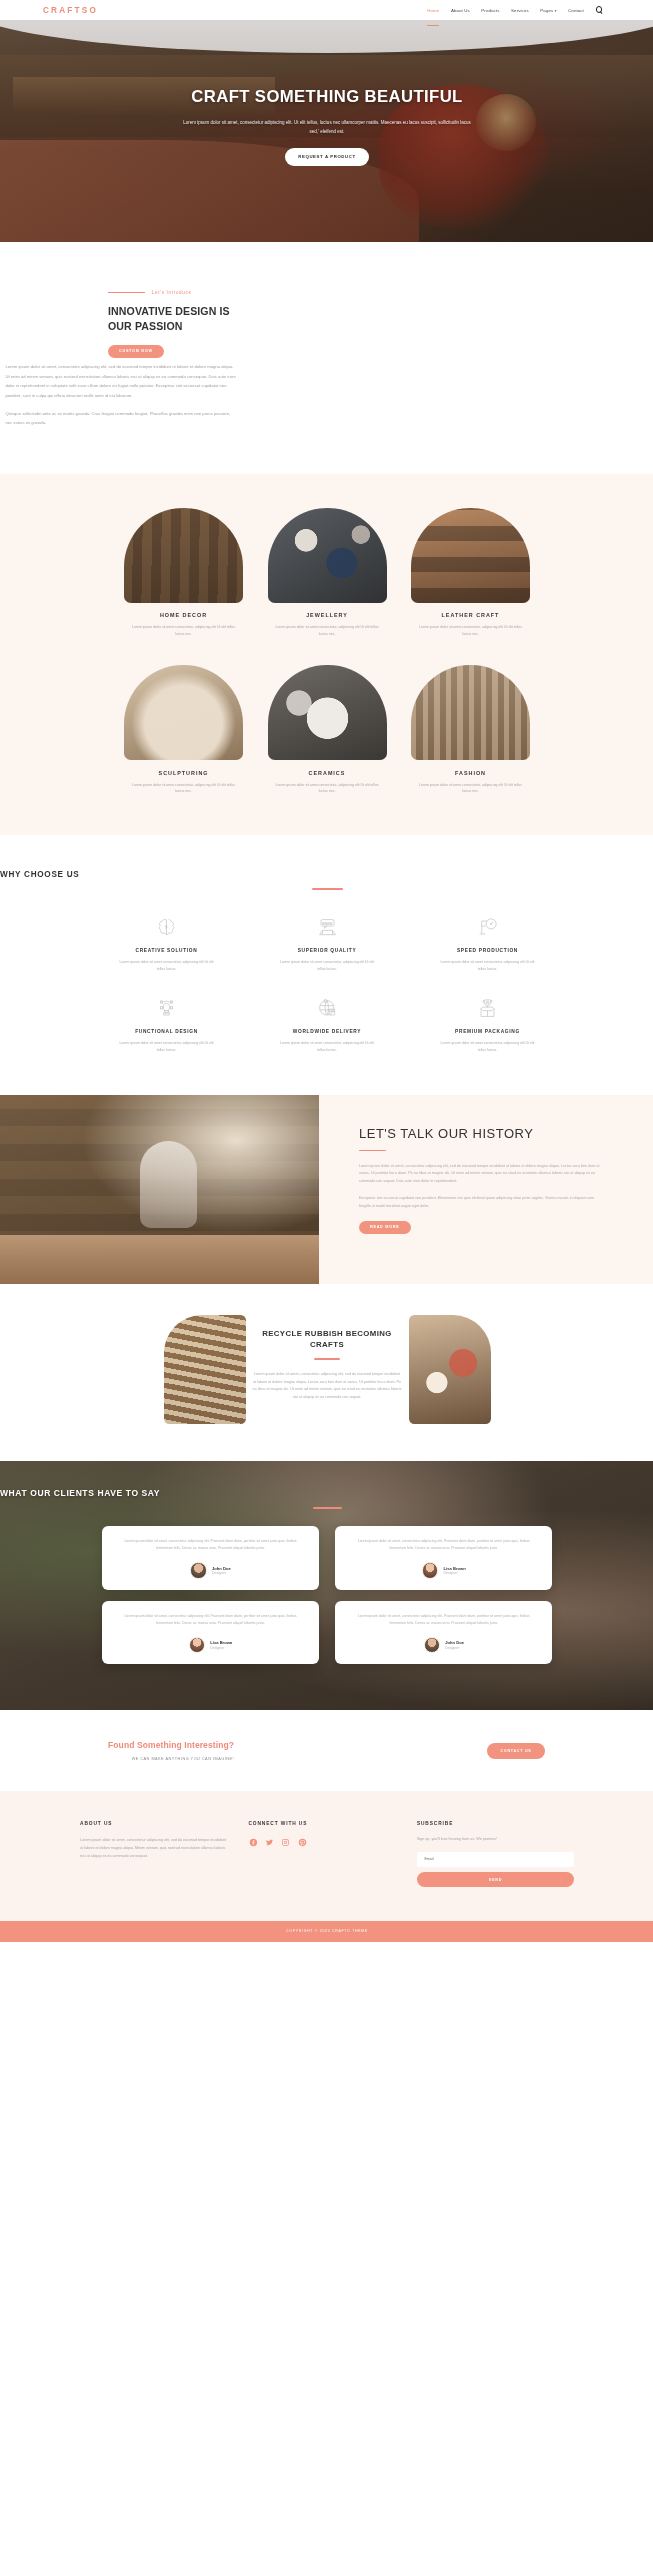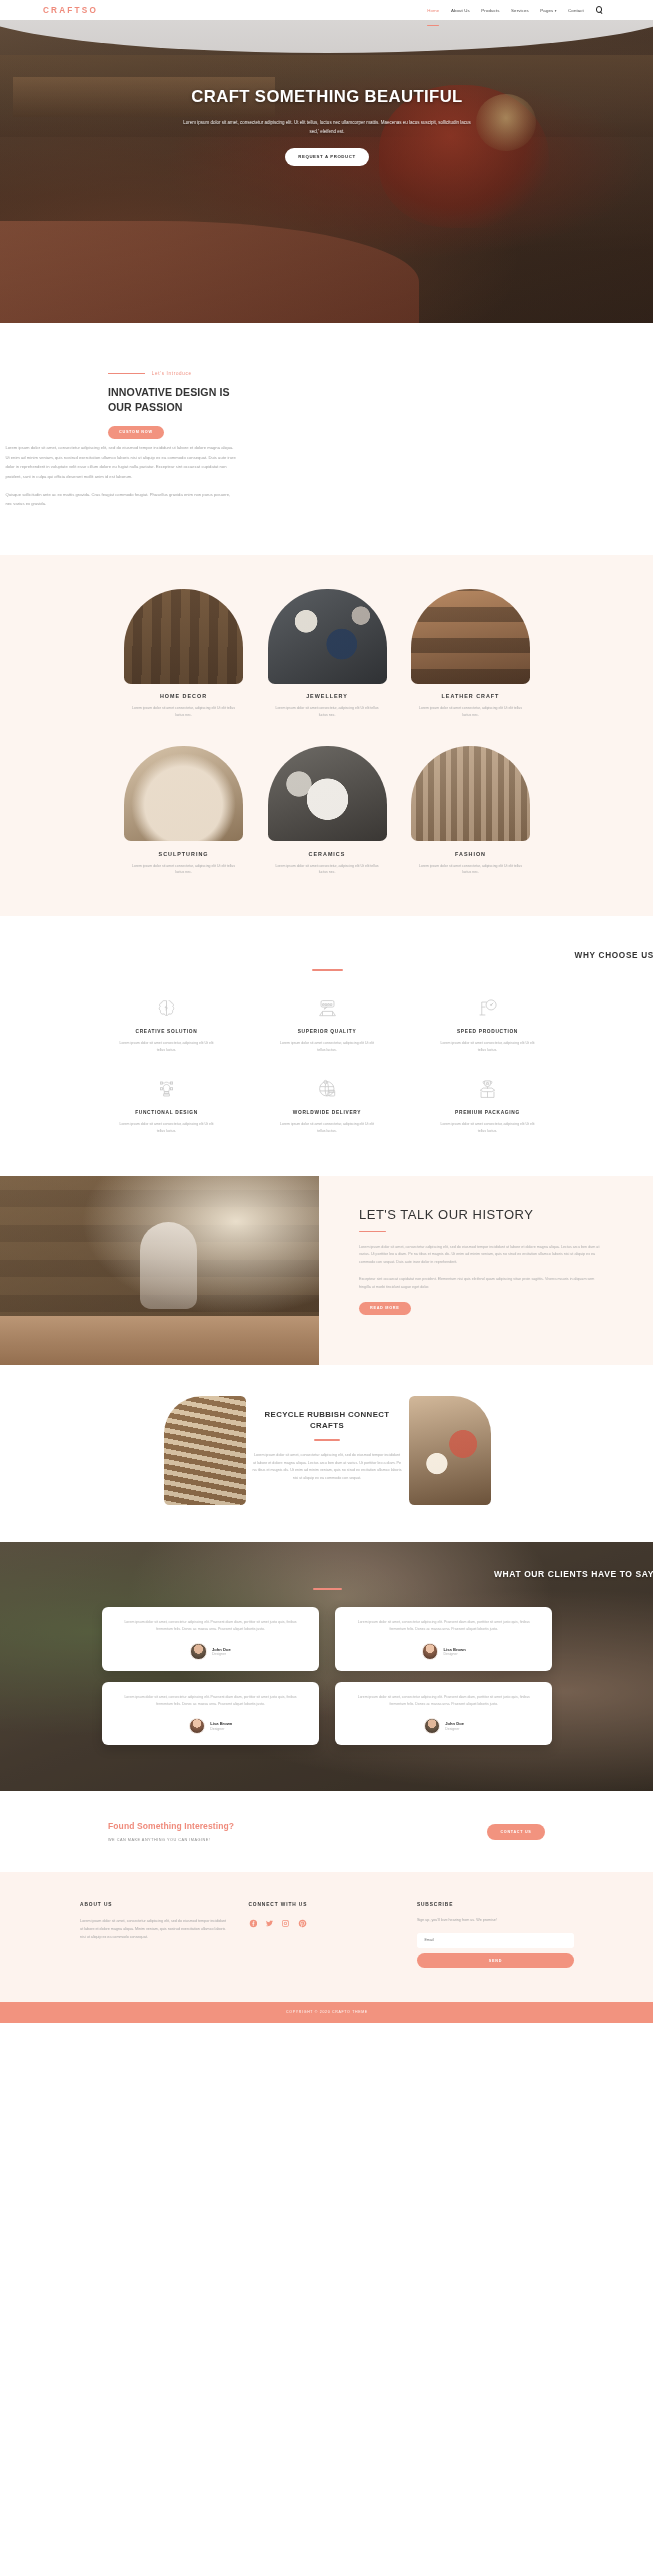--- a/index.html
+++ b/index.html
@@ -59,21 +59,21 @@
     width: 4.8px; height: 4.8px; border: 1px solid #222; border-radius: 50%;
   }
   .search-ico:after {
     content: ""; position: absolute; left: 4.1px; top: 4.8px;
     width: 2.7px; height: 1px; background: #222;
     transform: rotate(45deg); transform-origin: left center;
   }
 
   
   .hero {
-    height: 303px;
+    height: 222px;
     position: relative;
     overflow: hidden;
     background:
       radial-gradient(ellipse at 22% 78%, rgba(150,86,57,.62) 0%, rgba(0,0,0,0) 52%),
       radial-gradient(ellipse at 62% 48%, rgba(140,44,32,.75) 0%, rgba(0,0,0,0) 42%),
       radial-gradient(ellipse at 88% 28%, rgba(96,72,56,.70) 0%, rgba(0,0,0,0) 48%),
       linear-gradient(165deg, #6d5743 0%, #4b3a2c 40%, #33261d 100%);
   }
   .hero:before {
     content: "";
@@ -236,21 +236,21 @@
     margin: 6.1px auto 0;
     width: 109px;
     font-size: 3.5px;
     line-height: 1.95;
     color: #a8a8a8;
   }
 
   
   .why { padding: 35px 0 41px; background: #fff; }
   .sec-h {
-    text-align: right;
+    text-align: left;
     font-size: 8.2px;
     font-weight: 700;
     letter-spacing: 0.7px;
     color: #333;
   }
   .sec-rule { width: 31px; height: 1.5px; background: #ef8b7c; margin: 8.9px auto 0; border-radius: 1.4px; }
   .why-grid {
     margin-top: 24.5px;
     display: grid;
     grid-template-columns: repeat(3, 136px);
@@ -334,21 +334,21 @@
     overflow: hidden;
     background:
       radial-gradient(ellipse at 14% 36%, rgba(110,132,84,.75) 0%, rgba(0,0,0,0) 46%),
       radial-gradient(ellipse at 52% 22%, rgba(206,178,156,.8) 0%, rgba(0,0,0,0) 44%),
       radial-gradient(ellipse at 86% 60%, rgba(182,150,126,.72) 0%, rgba(0,0,0,0) 48%),
       linear-gradient(160deg, #6f6352 0%, #4e4438 48%, #3a3228 100%);
   }
   .testi-dark { position: absolute; inset: 0; background: rgba(40,30,22,.3); }
   .testi-in { position: relative; z-index: 3; padding-top: 27px; }
   .testi-h {
-    text-align: right;
+    text-align: left;
     color: #fff;
     font-size: 8.5px;
     font-weight: 700;
     letter-spacing: 0.6px;
     text-shadow: 0 0.7px 2.7px rgba(0,0,0,.4);
   }
   .testi-rule { width: 29px; height: 1.5px; background: #ef8b7c; margin: 8.9px auto 0; border-radius: 1.4px; }
   .testi-grid {
     margin: 17px auto 0;
     width: 450px;
@@ -374,21 +374,21 @@
   .by-n { font-size: 4.1px; font-weight: 700; color: #333; }
   .by-r { font-size: 3.5px; color: #b3b3b3; margin-top: 0.7px; }
 
   
   .cta {
     background: #fff;
     padding: 30px 0 30px;
     display: flex;
     align-items: center;
   }
-  .cta-l { padding-left: 108px; }
+  .cta-l { padding-left: 108px; text-align: right; }
   .cta-h { font-size: 8.5px; font-weight: 700; color: #ef8b7c; letter-spacing: 0.1px; }
   .cta-s { margin-top: 6.8px; font-size: 3.8px; letter-spacing: 0.5px; color: #8d8d8d; }
   .cta-btn {
     margin-left: auto;
     margin-right: 109px;
     background: #f2937f;
     color: #fff;
     font-size: 3.7px;
     font-weight: 700;
     letter-spacing: 0.7px;
@@ -648,21 +648,21 @@
       <div class="hist-rule"></div>
       <div class="hist-p">Lorem ipsum dolor sit amet, consectetur adipiscing elit, sed do eiusmod tempor incididunt ut labore et dolore magna aliqua. Lectus arcu ben dum at varius. Ut porttitor leo a diam. Pe na tibus et magnis dis. Ut enim ad minim veniam, quis no strud ex ercitation ullamco laboris nisi ut aliquip ex ea commodo con sequat. Duis aute irure dolor in reprehenderit.</div>
       <div class="hist-p">Excepteur sint occaecat cupidatat non proident. Elementum nisi quis eleifend quam adipiscing vitae proin sagittis. Viverra mauris in aliquam sem fringilla ut morbi tincidunt augue eget dolor.</div>
       <button class="pill">READ MORE</button>
     </div>
   </div>
 
   <div class="recycle">
     <div class="rec-img-l"></div>
     <div class="rec-mid">
-      <div class="rec-h">RECYCLE RUBBISH CONNECT CRAFTS</div>
+      <div class="rec-h">RECYCLE RUBBISH BECOMING CRAFTS</div>
       <div class="rec-rule"></div>
       <div class="rec-p">Lorem ipsum dolor sit amet, consectetur adipiscing elit, sed do eiusmod tempor incididunt ut labore et dolore magna aliqua. Lectus arcu ben dum at varius. Ut porttitor leo a diam. Pe na tibus et magnis dis. Ut enim ad minim veniam, quis no strud ex ercitation ullamco laboris nisi ut aliquip ex ea commodo con sequat.</div>
     </div>
     <div class="rec-img-r"></div>
   </div>
 
   <div class="testi">
     <div class="testi-dark"></div>
     <div class="testi-in">
       <div class="testi-h">WHAT OUR CLIENTS HAVE TO SAY</div>

